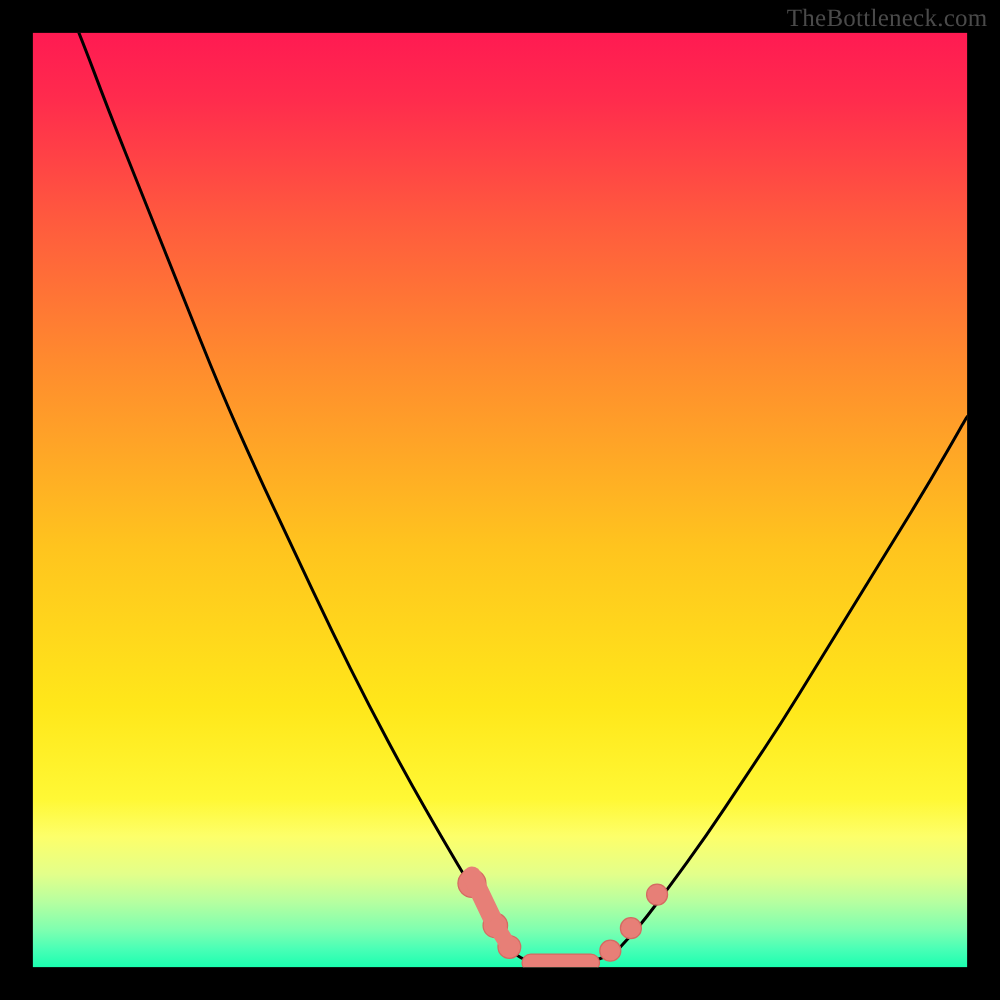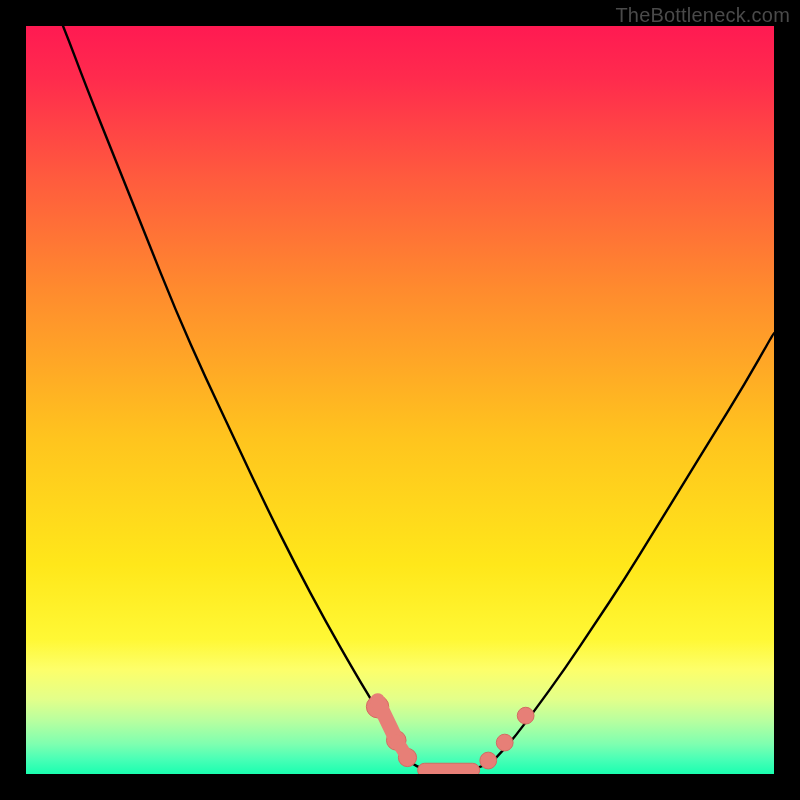--- a/index.html
+++ b/index.html
@@ -10,20 +10,21 @@
     overflow: hidden;
     background: #000;
     font-family: Arial, Helvetica, sans-serif;
   }
   .frame {
     position: absolute;
     top: 0; left: 0;
     width: 800px;
     height: 636px;
     background: #000;
+    font-family: Liberation Serif, serif;
   }
   .plot-area {
     position: absolute;
     top: 26px;
     left: 26px;
     width: 748px;
     height: 748px;
     overflow: hidden;
   }
   .gradient {

